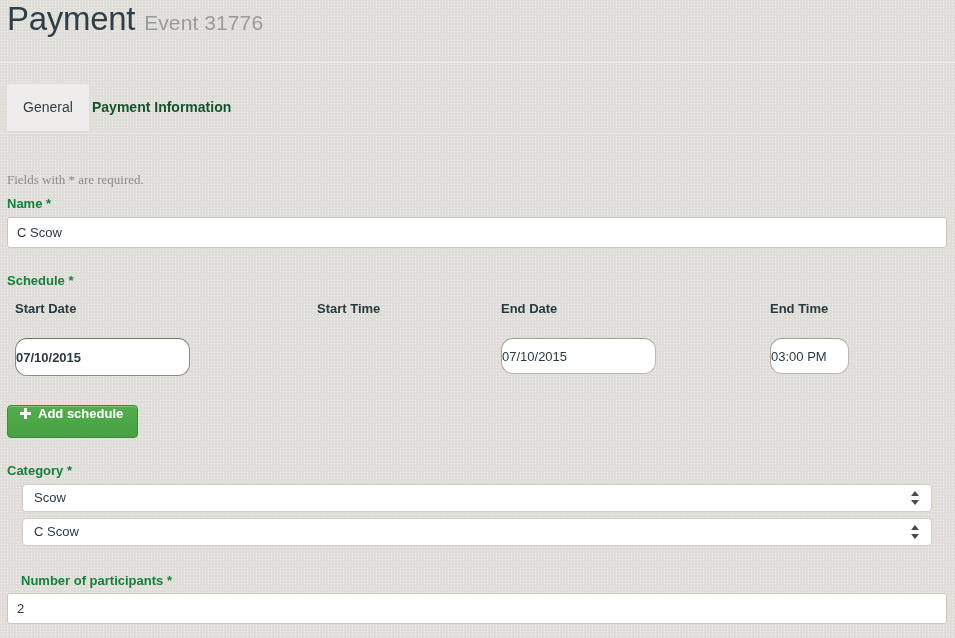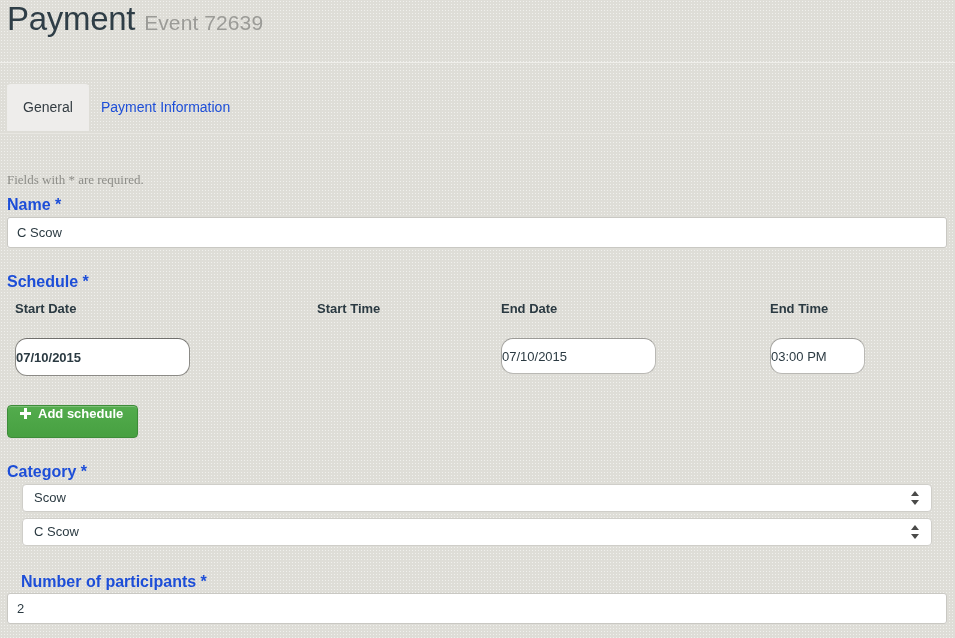--- a/index.html
+++ b/index.html
@@ -89,23 +89,24 @@
     white-space: nowrap;
     cursor: pointer;
   }
   .tab-active {
     left: 7px;
     background: #eeedeb;
     color: #333c42;
     border-radius: 4px 4px 0 0;
   }
   .tab-link {
-    left: 85px;
-    color: #1d4ed8;
+    left: 76px;
+    color: #14532d;
     background: transparent;
+    font-weight: bold;
   }
   .tabs-rule {
     position: absolute;
     left: 0;
     top: 133px;
     width: 955px;
     height: 1px;
     background: #e8e7e2;
   }
 
@@ -114,23 +115,23 @@
     position: absolute;
     left: 7px;
     top: 172px;
     font-size: 13px;
     color: #8d8d88;
     font-family: Liberation Serif, serif;
   }
 
   .field-label {
     position: absolute;
-    font-size: 16px;
-    font-weight: bold;
-    color: #1d4ed8;
+    font-size: 13px;
+    font-weight: bold;
+    color: #15803d;
     white-space: nowrap;
   }
   .label-name        { left: 7px; top: 196px; }
   .label-schedule    { left: 7px; top: 273px; }
   .label-category    { left: 7px; top: 463px; }
   .label-participants{ left: 21px; top: 573px; }
 
   .col-head {
     position: absolute;
     top: 301px;
@@ -207,21 +208,21 @@
   .sched-end-date {
     left: 501px;
     top: 338px;
     width: 155px;
     height: 36px;
     line-height: 34px;
   }
   .sched-end-time {
     left: 770px;
     top: 338px;
-    width: 95px;
+    width: 79px;
     height: 36px;
     line-height: 34px;
   }
 
   
   .btn-add {
     position: absolute;
     left: 7px;
     top: 405px;
     height: 33px;
@@ -299,21 +300,21 @@
 </style>
 </head>
 <body>
 
 <div class="bg-texture"></div>
 
 <div class="page">
 
   <div class="page-header">
     <div class="page-title">
-      <span>Payment</span><span class="page-subtitle">Event 72639</span>
+      <span>Payment</span><span class="page-subtitle">Event 31776</span>
     </div>
     <div class="header-rule"></div>
   </div>
 
   <div class="tabs">
     <div class="tab tab-active">General</div>
     <div class="tab tab-link">Payment Information</div>
   </div>
   <div class="tabs-rule"></div>
 

